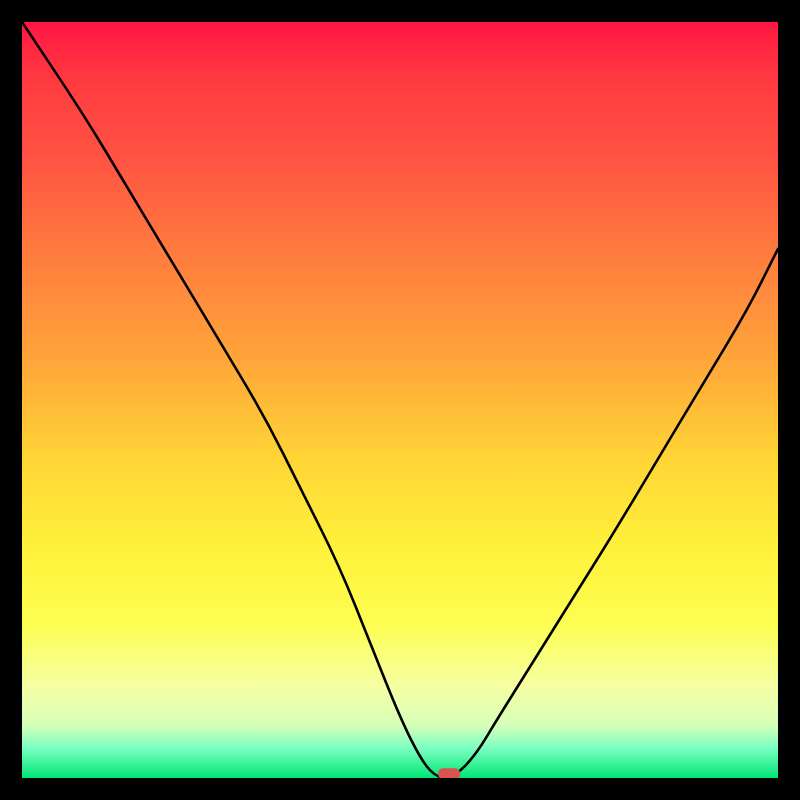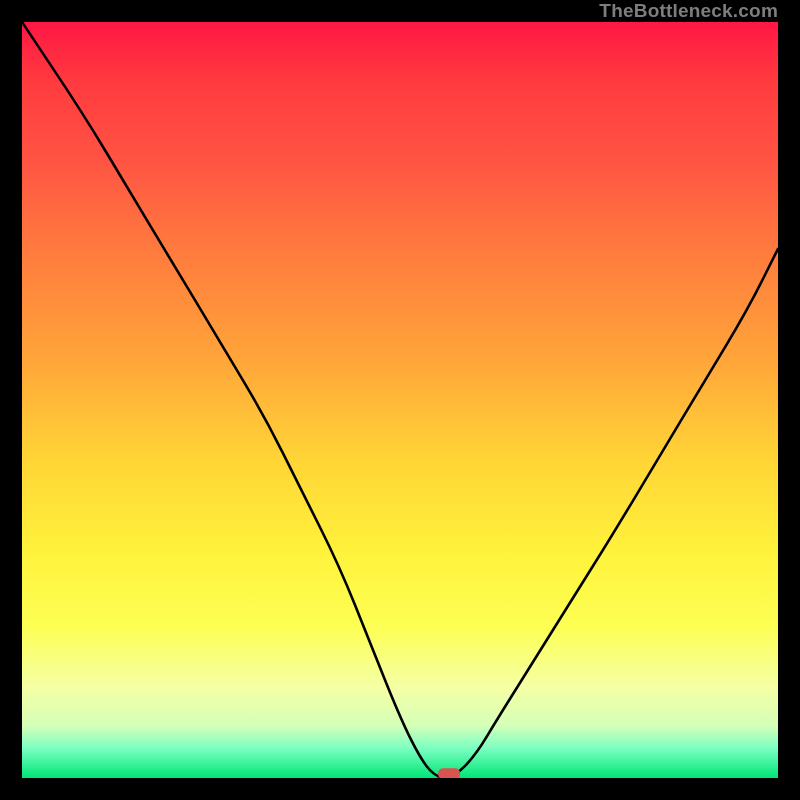--- a/index.html
+++ b/index.html
@@ -54,21 +54,20 @@
     font-size: 19px;
     font-weight: bold;
     color: #7d7d7d;
     letter-spacing: 0.2px;
   }
 </style>
 </head>
 <body>
 
 <div class="frame">
-  <div class="watermark">TheBottleneck.com</div>
 
   <div class="plot">
     <svg class="curve" viewBox="0 0 756 756" preserveAspectRatio="none">
       <path id="curve-path" fill="none" stroke="#000" stroke-width="2.6" stroke-linecap="round" stroke-linejoin="round" d="M 0.0 0.0 Q 0.0 0.0 30.2 45.4 Q 60.5 90.7 83.2 128.5 Q 105.8 166.3 128.5 204.1 Q 151.2 241.9 173.9 279.7 Q 196.6 317.5 219.2 355.3 Q 241.9 393.1 260.8 430.9 Q 279.7 468.7 298.6 506.5 Q 317.5 544.3 332.6 582.1 Q 347.8 619.9 362.9 657.7 Q 378.0 695.5 389.3 718.2 Q 400.7 740.9 408.2 748.4 Q 415.8 756.0 423.4 756.0 Q 430.9 756.0 442.3 744.7 Q 453.6 733.3 464.9 714.4 Q 476.3 695.5 495.2 665.3 Q 514.1 635.0 533.0 604.8 Q 551.9 574.6 570.8 544.3 Q 589.7 514.1 612.4 476.3 Q 635.0 438.5 657.7 400.7 Q 680.4 362.9 703.1 325.1 Q 725.8 287.3 740.9 257.0 T 756.0 226.8"></path>
       <rect id="marker-rect" rx="5" ry="5" width="22" height="11" fill="#d9534f" x="416.1" y="746.2"></rect>
     </svg>
   </div>
 </div>
 
 </body></html>

